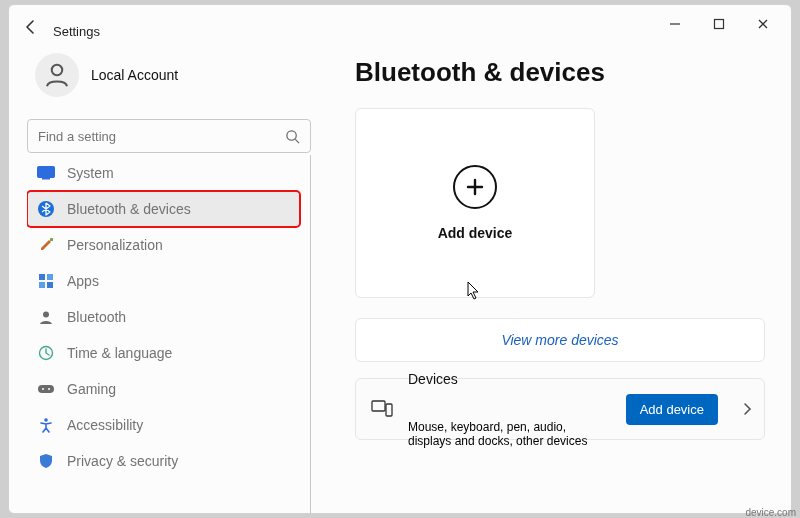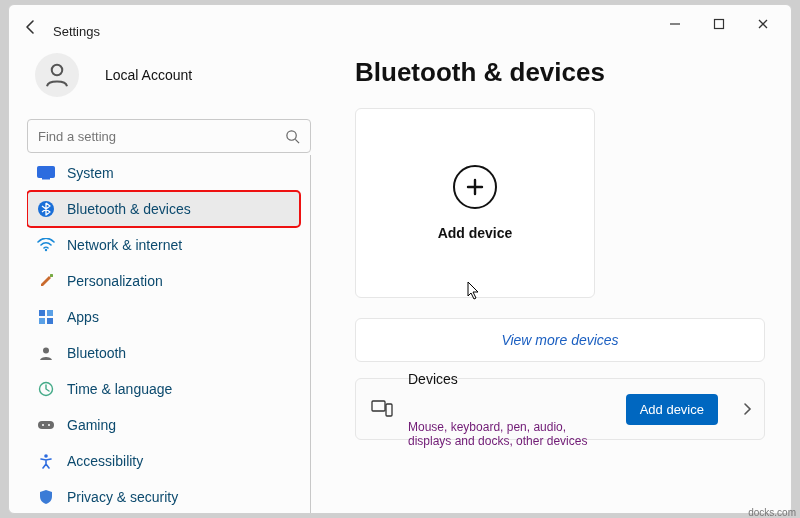--- a/index.html
+++ b/index.html
@@ -5,42 +5,42 @@
 * { box-sizing: border-box; margin: 0; padding: 0; font-family: "Segoe UI", Arial, sans-serif; }
 body { background: #cfcfcf; width: 800px; height: 518px; overflow: hidden; position: relative; }
 .window { position: absolute; left: 8px; top: 4px; width: 784px; height: 510px; background: #fcfcfc; border: 1px solid #d0d0d0; border-radius: 6px; display: flex; flex-direction: column; }
 .titlebar { height: 34px; display: flex; align-items: flex-end; padding: 0 6px 0 10px; }
 .titlebar .back { width: 24px; height: 24px; display: flex; align-items: center; justify-content: center; color: #333; margin-right: 10px; cursor: pointer; }
 .titlebar .title { font-size: 13px; color: #222; flex: 0 0 auto; }
 .titlebar .spacer { flex: 1; }
 .winbtn { width: 44px; height: 30px; display: flex; align-items: center; justify-content: center; color: #333; cursor: pointer; }
 .content { flex: 1; display: flex; overflow: hidden; }
 .sidebar { width: 320px; padding: 0 18px 0 18px; display: flex; flex-direction: column; }
-.userrow { display: flex; align-items: center; gap: 26px; padding: 14px 8px 22px 8px; }
+.userrow { display: flex; align-items: center; gap: 12px; padding: 14px 8px 22px 8px; }
 .avatar { width: 44px; height: 44px; border-radius: 50%; background: #ededed; display: flex; align-items: center; justify-content: center; color: #555; }
 .username { font-size: 14px; color: #111; }
 .searchbox { height: 34px; border: 1px solid #c9c9c9; border-radius: 4px; background: #fcfcfc; display: flex; align-items: center; padding: 2px 10px; margin-bottom: 2px; color: #666; }
 .searchbox input { flex: 1; border: none; outline: none; background: transparent; font-size: 13px; color: #333; }
 .navlist { border-right: 1px solid #c8c8c8; padding-right: 10px; flex: 1; overflow: hidden; }
-.navitem { height: 36px; display: flex; align-items: center; gap: 12px; padding: 0 10px; border-radius: 4px; font-size: 14px; color: #0c4a6e; cursor: pointer; }
+.navitem { height: 36px; display: flex; align-items: center; gap: 12px; padding: 0 10px; border-radius: 4px; font-size: 14px; color: #737373; cursor: pointer; }
 .navitem.active { background: #eaeaea; }
 .navitem .ico { width: 18px; height: 18px; display: flex; align-items: center; justify-content: center; }
 .hl-red { outline: 2.5px solid #e11; outline-offset: -1px; }
 .main { flex: 1; padding: 18px 26px 0 26px; overflow: hidden; position: relative; }
 .main h1 { font-size: 26px; font-weight: 600; color: #111; margin-bottom: 20px; }
 .addcard { width: 240px; height: 190px; border: 1px solid #e6e6e6; border-radius: 6px; display: flex; flex-direction: column; align-items: center; justify-content: center; gap: 16px; background: #fff; cursor: pointer; }
 .addcircle { width: 44px; height: 44px; border: 2.5px solid #111; border-radius: 50%; display: flex; align-items: center; justify-content: center; }
 .addcircle svg { width: 20px; height: 20px; }
 .addcard .lbl { font-size: 14px; font-weight: 600; color: #111; }
 .viewmore { margin-top: 20px; height: 44px; border: 1px solid #e6e6e6; border-radius: 6px; display: flex; align-items: center; justify-content: center; font-size: 14px; color: #1b5fc1; background: #fff; cursor: pointer; font-style: italic; }
 .row { margin-top: 16px; height: 62px; border: 1px solid #e6e6e6; border-radius: 6px; background: #fbfbfb; display: flex; align-items: center; padding: 0 12px 0 14px; gap: 14px; cursor: pointer; }
 .row .ico { width: 24px; height: 24px; display: flex; align-items: center; justify-content: center; color: #333; }
 .row .txt { flex: 1; display: flex; flex-direction: column; }
 .row .t1 { font-size: 14px; color: #111; }
-.row .t2 { font-size: 12px; color: #701a75; margin-top: 33px; }
+.row .t2 { font-size: 12px; color: #000000; margin-top: 33px; }
 .row .chev { color: #555; }
 .pillbtn { background: #0067c0; color: #fff; font-size: 13px; padding: 8px 14px; border-radius: 4px; cursor: pointer; }
 .cursor { position: absolute; left: 138px; top: 242px; pointer-events: none; }
 .watermark { position: absolute; right: 4px; bottom: 0; font-size: 10px; color: #777; }
 svg { display: block; }
 </style>
 </head>
 <body>
 
 <div class="window">
@@ -105,29 +105,20 @@
           <span class="ico">
               <svg width="16" height="18" viewBox="0 0 16 18">
                 <circle cx="8" cy="9" r="8" fill="#1a6fd8"></circle>
                 <path d="M8 3v12l4-3-8-6m0 6 8-6-4-3" stroke="#fff" stroke-width="1.3" fill="none" stroke-linejoin="round"></path>
               </svg>
             </span>
           <span>Bluetooth &amp; devices</span>
         </div>
         <div class="navitem">
           <span class="ico">
-              <svg width="18" height="14" viewBox="0 0 18 14">
-                <path d="M1 4c5-5 11-5 16 0M4 7c3-3 7-3 10 0M7 10c1-1 3-1 4 0" stroke="#1a8ad8" stroke-width="1.6" fill="none" stroke-linecap="round"></path>
-                <circle cx="9" cy="12" r="1.2" fill="#1a8ad8"></circle>
-              </svg>
-            </span>
-          <span>Network &amp; internet</span>
-        </div>
-        <div class="navitem">
-          <span class="ico">
               <svg width="16" height="16" viewBox="0 0 16 16">
                 <path d="M3 13l2 0 8-8-2-2-8 8z" fill="#c96a2e"></path>
                 <rect x="12" y="1" width="3" height="3" rx="0.5" fill="#7a4"></rect>
               </svg>
             </span>
           <span>Personalization</span>
         </div>
         <div class="navitem">
           <span class="ico">
               <svg width="16" height="16" viewBox="0 0 16 16">
@@ -223,13 +214,13 @@
           <svg width="10" height="14" viewBox="0 0 10 14">
               <path d="M3 2l5 5-5 5" stroke="#555" stroke-width="1.6" fill="none" stroke-linecap="round"></path>
             </svg>
         </span>
       </div>
 
     </div>
   </div>
 </div>
 
-<div class="watermark">docks.com</div>
+<div class="watermark">device.com</div>
 
 </body></html>

